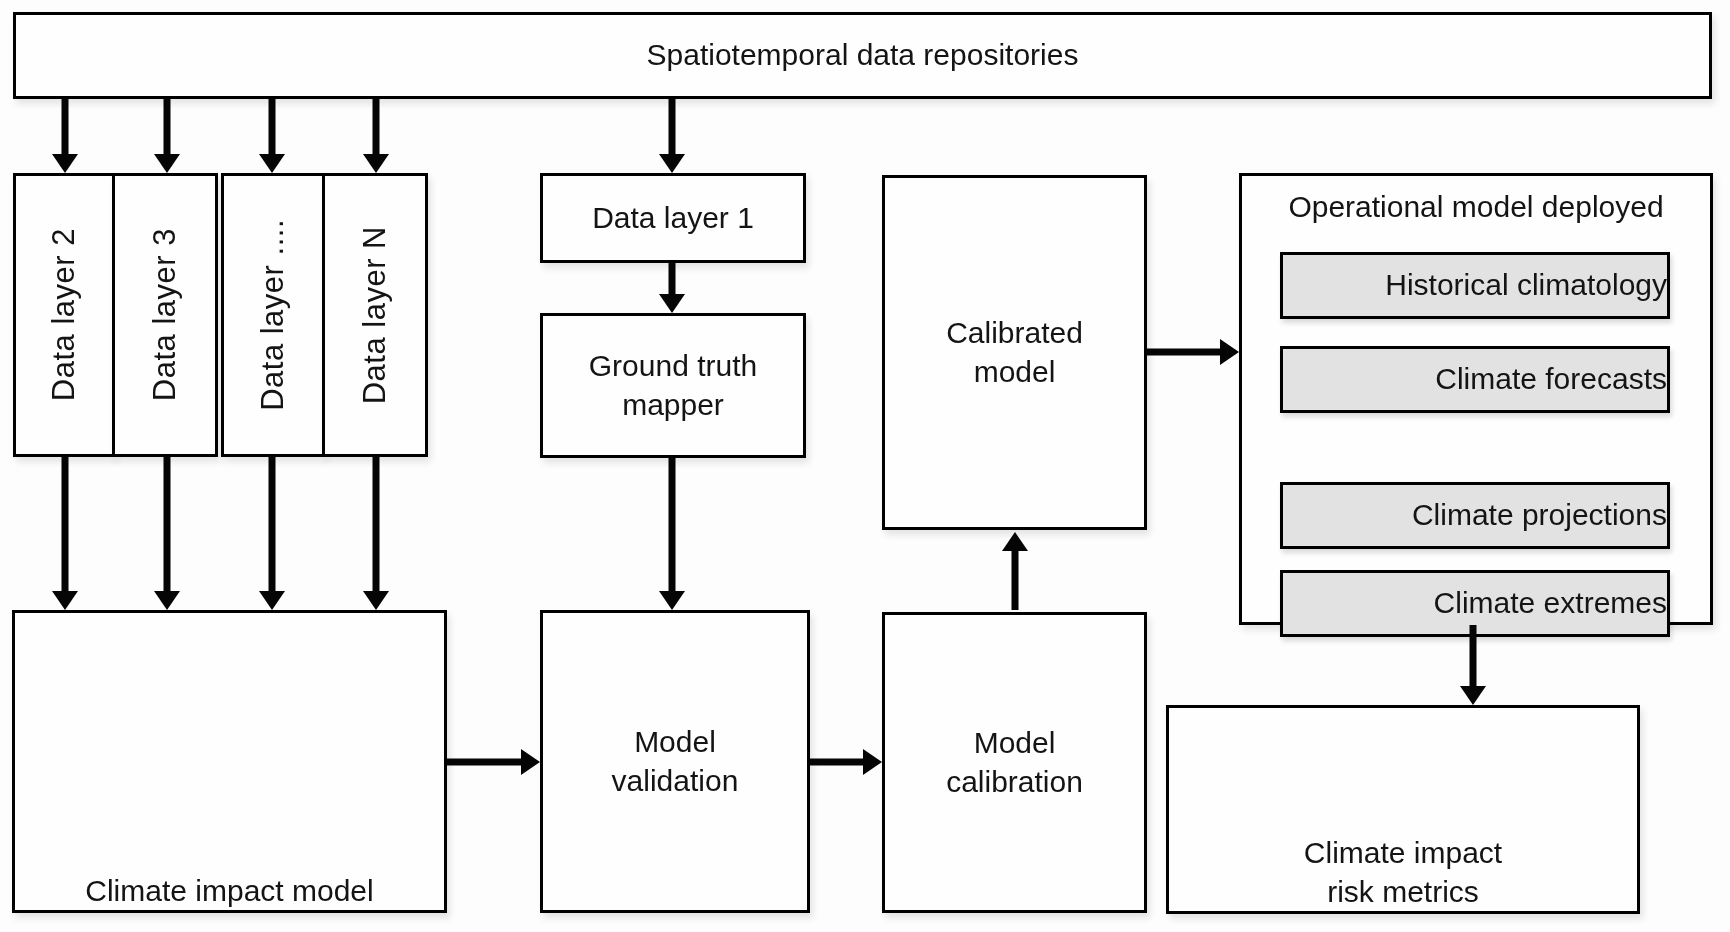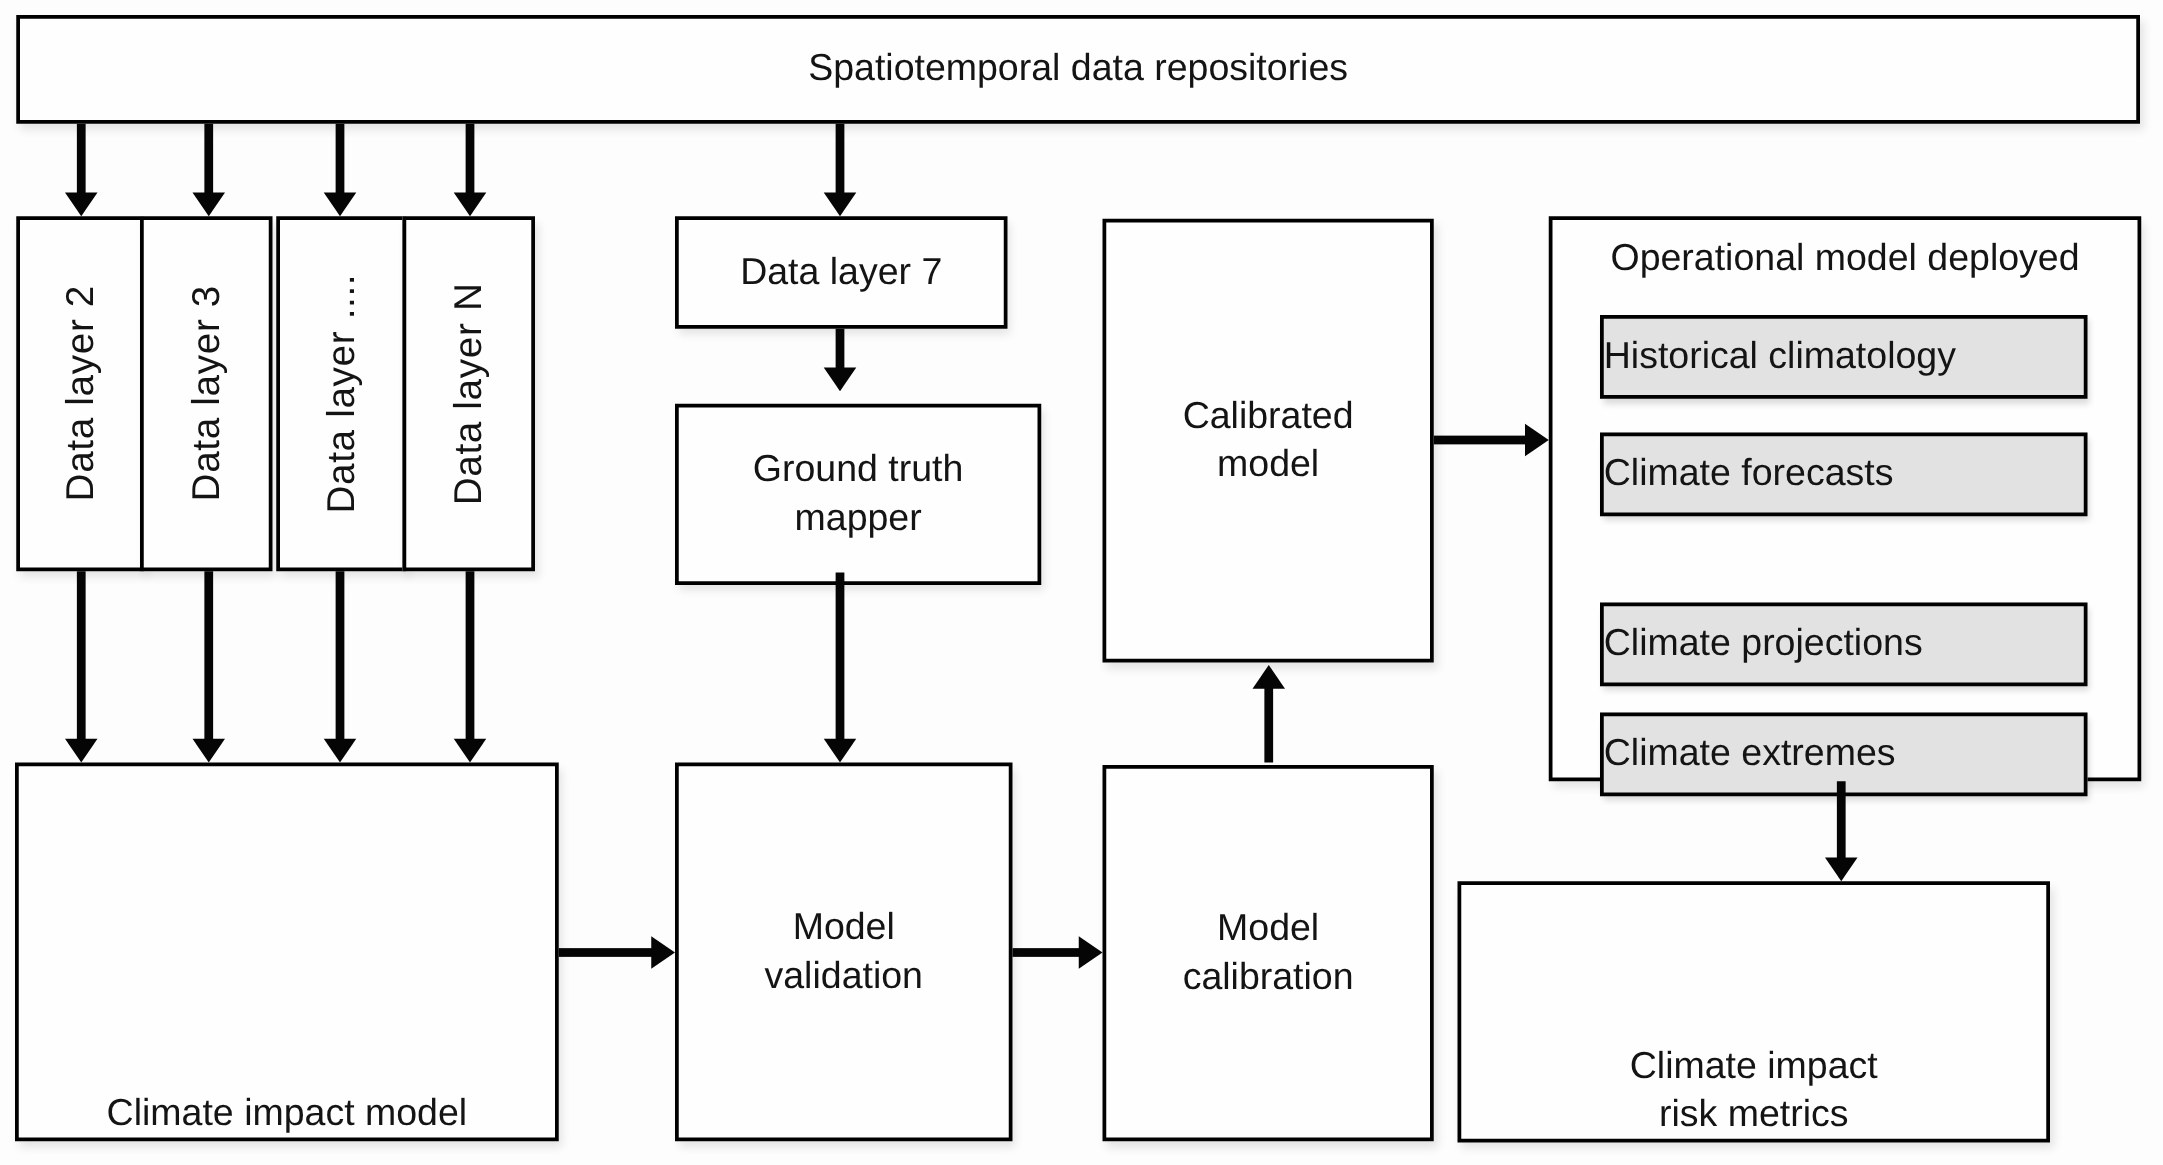--- a/index.html
+++ b/index.html
@@ -25,21 +25,21 @@
     font-size:31px;letter-spacing:0.5px;white-space:nowrap;
     color:#141414;
   }
   .opbox .optitle{
     position:absolute;top:14px;left:0;width:100%;
     font-size:30px;text-align:center;color:#141414;
   }
   .sub{
     position:absolute;box-sizing:border-box;left:38px;width:390px;height:67px;
     background:#e2e2e2;border:3px solid #000;
-    display:flex;align-items:center;justify-content:flex-start;
+    display:flex;align-items:center;justify-content:flex-end;
     box-shadow:2px 4px 5px rgba(0,0,0,0.14);
   }
   
   .arr{position:absolute;}
   .arr i{display:block;position:absolute;}
   .arr-down{width:26px;}
   .arr-down .shaft{top:0;left:50%;transform:translateX(-50%);width:7px;height:calc(100% - 17px);background:#050505;}
   .arr-down .head{bottom:0;left:50%;transform:translateX(-50%);width:0;height:0;
     border-left:13px solid transparent;border-right:13px solid transparent;border-top:19px solid #050505;}
   .arr-up{width:26px;}
@@ -67,23 +67,23 @@
     <span class="vlbl">Data layer 3</span>
   </div>
   <div class="node" style="left:221px;top:173px;width:104px;height:284px;">
     <span class="vlbl">Data layer ....</span>
   </div>
   <div class="node" style="left:322px;top:173px;width:106px;height:284px;">
     <span class="vlbl">Data layer N</span>
   </div>
 
   <div class="node" style="left:540px;top:173px;width:266px;height:90px;">
-    <span class="lbl">Data layer 7</span>
+    <span class="lbl">Data layer 1</span>
   </div>
-  <div class="node" style="left:540px;top:323px;width:293px;height:145px;">
+  <div class="node" style="left:540px;top:313px;width:266px;height:145px;">
     <span class="lbl">Ground truth
 mapper</span>
   </div>
 
   <div class="node" style="left:12px;top:610px;width:435px;height:303px;align-items:flex-end;">
     <span class="lbl">Climate impact model</span>
   </div>
   <div class="node" style="left:540px;top:610px;width:270px;height:303px;">
     <span class="lbl">Model
 validation</span>

